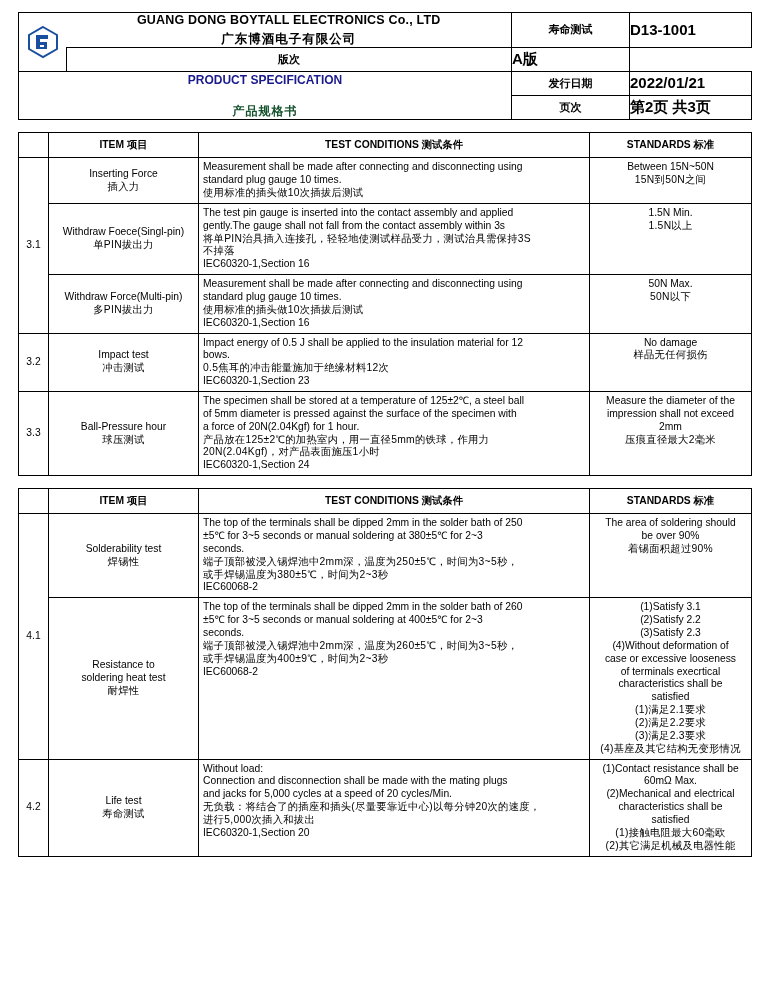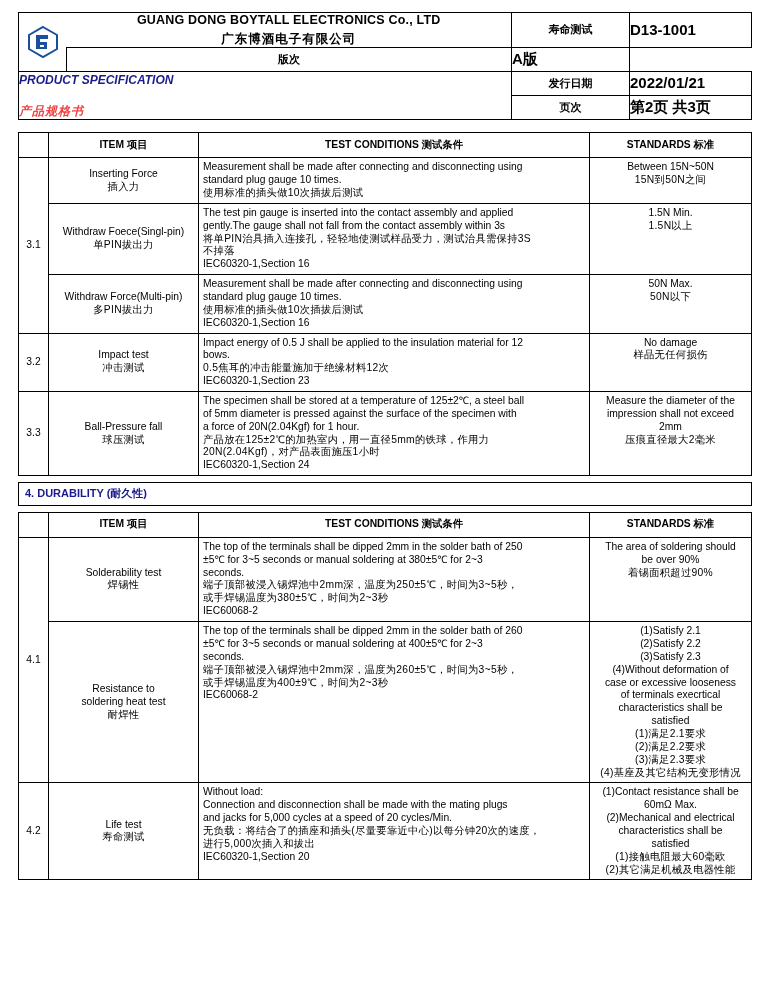--- a/index.html
+++ b/index.html
@@ -61,34 +61,33 @@
     letter-spacing: 0.2px;
     white-space: nowrap;
   }
   .company-cn {
     font-weight: bold;
     font-size: 12.5px;
     margin-top: 3px;
     letter-spacing: 1px;
   }
   .spec-cell {
-    text-align: left;
+    text-align: center;
     padding: 4px 2px;
-    font-style: italic;
   }
   .spec-en {
     font-weight: bold;
     font-size: 12px;
     color: #1a1a8c;
   }
   .spec-cn {
     font-weight: bold;
     font-size: 12px;
     margin-top: 16px;
-    color: #ef4444;
+    color: #14532d;
     letter-spacing: 1px;
   }
   .hdr-label {
     text-align: center;
     font-weight: bold;
     font-size: 11px;
     width: 118px;
     height: 23px;
   }
   .hdr-value {
@@ -280,21 +279,21 @@
       </td>
       <td class="cell-std">
         <span class="ln">No damage</span>
         <span class="ln cn">样品无任何损伤</span>
       </td>
     </tr>
 
     <tr>
       <td class="col-no">3.3</td>
       <td class="cell-item">
-        <span class="ln">Ball-Pressure fall</span>
+        <span class="ln">Ball-Pressure hour</span>
         <span class="ln cn">球压测试</span>
       </td>
       <td class="cell-cond">
         <span class="ln">The specimen shall be stored at a temperature of 125±2℃, a steel ball</span>
         <span class="ln">of 5mm diameter is pressed against the surface of the specimen with</span>
         <span class="ln">a force of 20N(2.04Kgf) for 1 hour.</span>
         <span class="ln cn">产品放在125±2℃的加热室内，用一直径5mm的铁球，作用力</span>
         <span class="ln cn">20N(2.04Kgf)，对产品表面施压1小时</span>
         <span class="ln">IEC60320-1,Section 24</span>
       </td>
@@ -303,27 +302,20 @@
         <span class="ln">impression shall not exceed</span>
         <span class="ln">2mm</span>
         <span class="ln cn">压痕直径最大2毫米</span>
       </td>
     </tr>
   </tbody>
     </table>
 
   <div class="spacer"></div>
 
-  <table>
-    <tbody>
-        <tr class="section-title-row">
-      <td class="blue">4. DURABILITY (耐久性)</td>
-    </tr>
-  </tbody>
-    </table>
 
   <div class="spacer"></div>
 
   <table class="main-table">
     <colgroup>
       <col class="col-no">
         <col class="col-item">
         <col class="col-cond">
         <col class="col-std">
     </colgroup>
@@ -364,21 +356,21 @@
       </td>
       <td class="cell-cond">
         <span class="ln">The top of the terminals shall be dipped 2mm in the solder bath of 260</span>
         <span class="ln">±5℃ for 3~5 seconds or manual soldering at 400±5℃ for 2~3</span>
         <span class="ln">seconds.</span>
         <span class="ln cn">端子顶部被浸入锡焊池中2mm深，温度为260±5℃，时间为3~5秒，</span>
         <span class="ln cn">或手焊锡温度为400±9℃，时间为2~3秒</span>
         <span class="ln">IEC60068-2</span>
       </td>
       <td class="cell-std">
-        <span class="ln">(1)Satisfy 2.1</span>
+        <span class="ln">(1)Satisfy 3.1</span>
         <span class="ln">(2)Satisfy 2.2</span>
         <span class="ln">(3)Satisfy 2.3</span>
         <span class="ln">(4)Without deformation of</span>
         <span class="ln">case or excessive looseness</span>
         <span class="ln">of terminals execrtical</span>
         <span class="ln">characteristics shall be</span>
         <span class="ln">satisfied</span>
         <span class="ln cn">(1)满足2.1要求</span>
         <span class="ln cn">(2)满足2.2要求</span>
         <span class="ln cn">(3)满足2.3要求</span>

